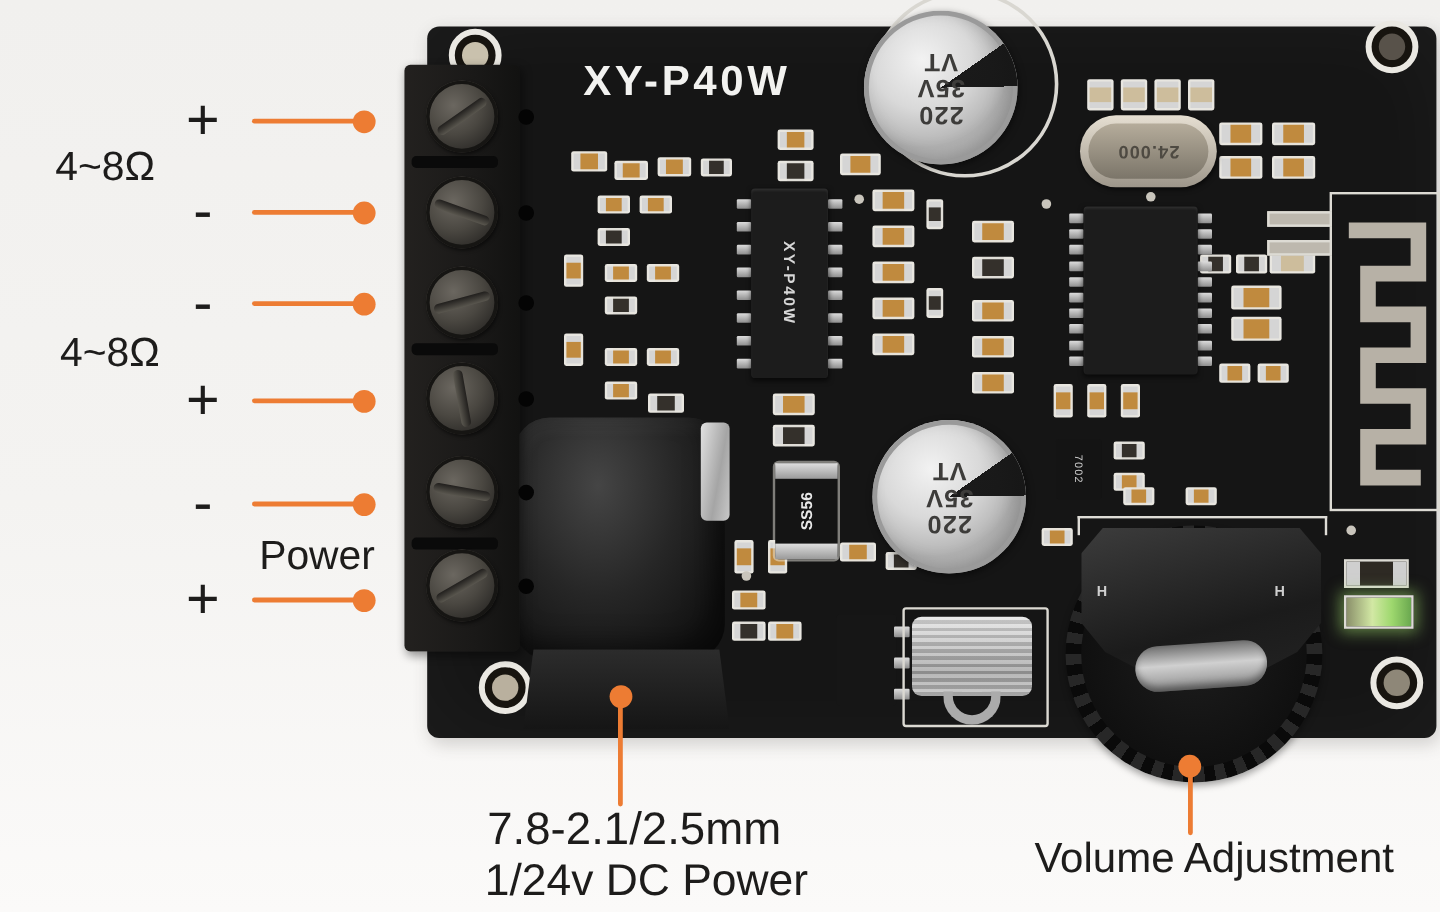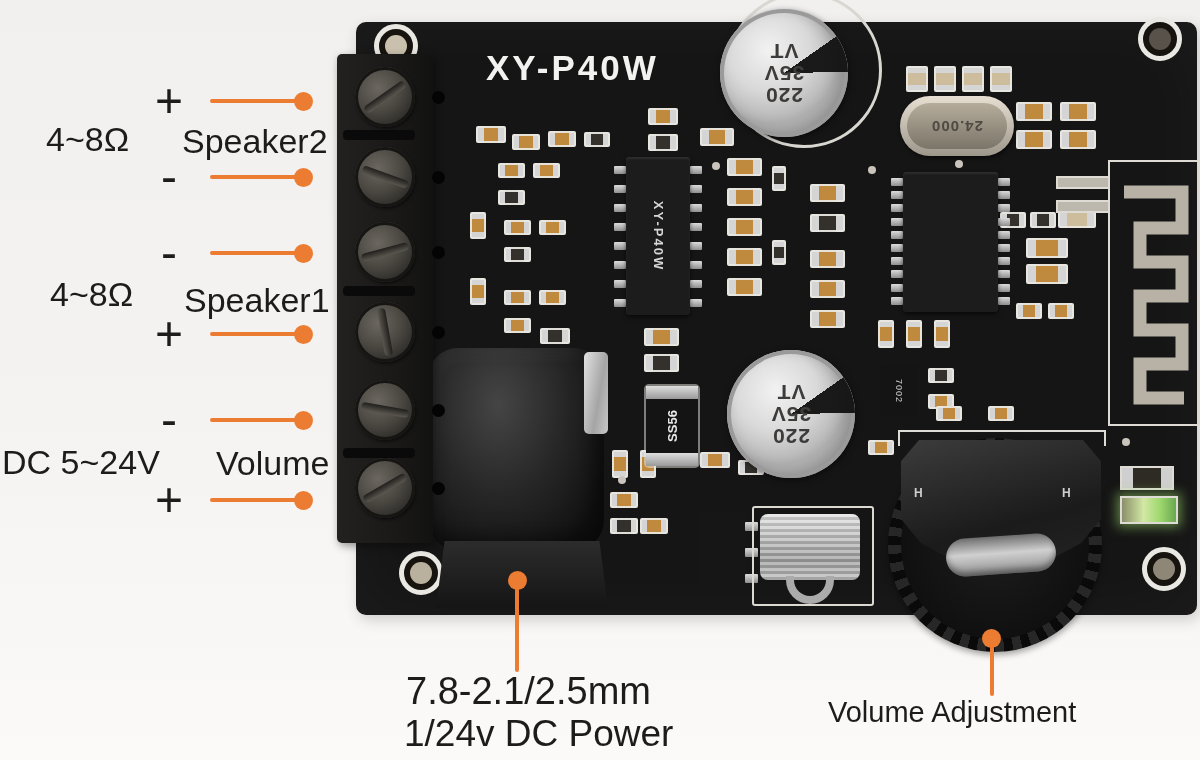--- a/index.html
+++ b/index.html
@@ -330,45 +330,42 @@
     <div class="wirehole" style="left:432px;top:404px;"></div>
     <div class="wirehole" style="left:432px;top:482px;"></div>
   </div>
 
   <div id="ann" class="abs" style="left:0;top:0;width:1200px;height:760px;">
 
     <div class="sign" style="left:146px;top:74px;">+</div>
     <div class="hline accent" style="left: 210px; top: 99px; width: 88px; background: rgb(237, 124, 51);"></div>
     <div class="dot accent" style="left: 294px; top: 92px; background: rgb(237, 124, 51);"></div>
     <div class="lbl" style="left:46px;top:121px;">4~8Ω</div>
-    <div class="lbl" style="left:182px;top:123px;">Speaker2</div>
     <div class="sign" style="left:146px;top:150px;">-</div>
     <div class="hline accent" style="left: 210px; top: 175px; width: 88px; background: rgb(237, 124, 51);"></div>
     <div class="dot accent" style="left: 294px; top: 168px; background: rgb(237, 124, 51);"></div>
 
     <div class="sign" style="left:146px;top:226px;">-</div>
     <div class="hline accent" style="left: 210px; top: 251px; width: 88px; background: rgb(237, 124, 51);"></div>
     <div class="dot accent" style="left: 294px; top: 244px; background: rgb(237, 124, 51);"></div>
     <div class="lbl" style="left:50px;top:276px;">4~8Ω</div>
-    <div class="lbl" style="left:184px;top:282px;">Speaker1</div>
     <div class="sign" style="left:146px;top:307px;">+</div>
     <div class="hline accent" style="left: 210px; top: 332px; width: 88px; background: rgb(237, 124, 51);"></div>
     <div class="dot accent" style="left: 294px; top: 325px; background: rgb(237, 124, 51);"></div>
 
     <div class="sign" style="left:146px;top:393px;">-</div>
     <div class="hline accent" style="left: 210px; top: 418px; width: 88px; background: rgb(237, 124, 51);"></div>
     <div class="dot accent" style="left: 294px; top: 411px; background: rgb(237, 124, 51);"></div>
-    <div class="lbl" style="left:2px;top:444px;">DC 5~24V</div>
-    <div class="lbl" style="left:216px;top:445px;">Volume</div>
+    <div class="lbl" style="left:216px;top:445px;">Power</div>
     <div class="sign" style="left:146px;top:473px;">+</div>
     <div class="hline accent" style="left: 210px; top: 498px; width: 88px; background: rgb(237, 124, 51);"></div>
     <div class="dot accent" style="left: 294px; top: 491px; background: rgb(237, 124, 51);"></div>
 
     <div class="dot accent" style="left: 508px; top: 571px; background: rgb(237, 124, 51);"></div>
     <div class="vline accent" style="left: 515px; top: 588px; height: 84px; background: rgb(237, 124, 51);"></div>
     <div class="lbl" style="left:406px;top:671px;font-size:38px;">7.8-2.1/2.5mm</div>
     <div class="lbl" style="left:404px;top:714px;font-size:37px;">1/24v DC Power</div>
 
     <div class="dot accent" style="left: 982px; top: 629px; background: rgb(237, 124, 51);"></div>
     <div class="vline accent" style="left: 990px; top: 646px; height: 50px; background: rgb(237, 124, 51);"></div>
-    <div class="lbl" style="left:828px;top:697px;font-size:29px;">Volume Adjustment</div>
+    <div class="lbl" style="left:862px;top:697px;font-size:35px;">Volume Adjustment</div>
   </div>
 </div>
 
 </body></html>

